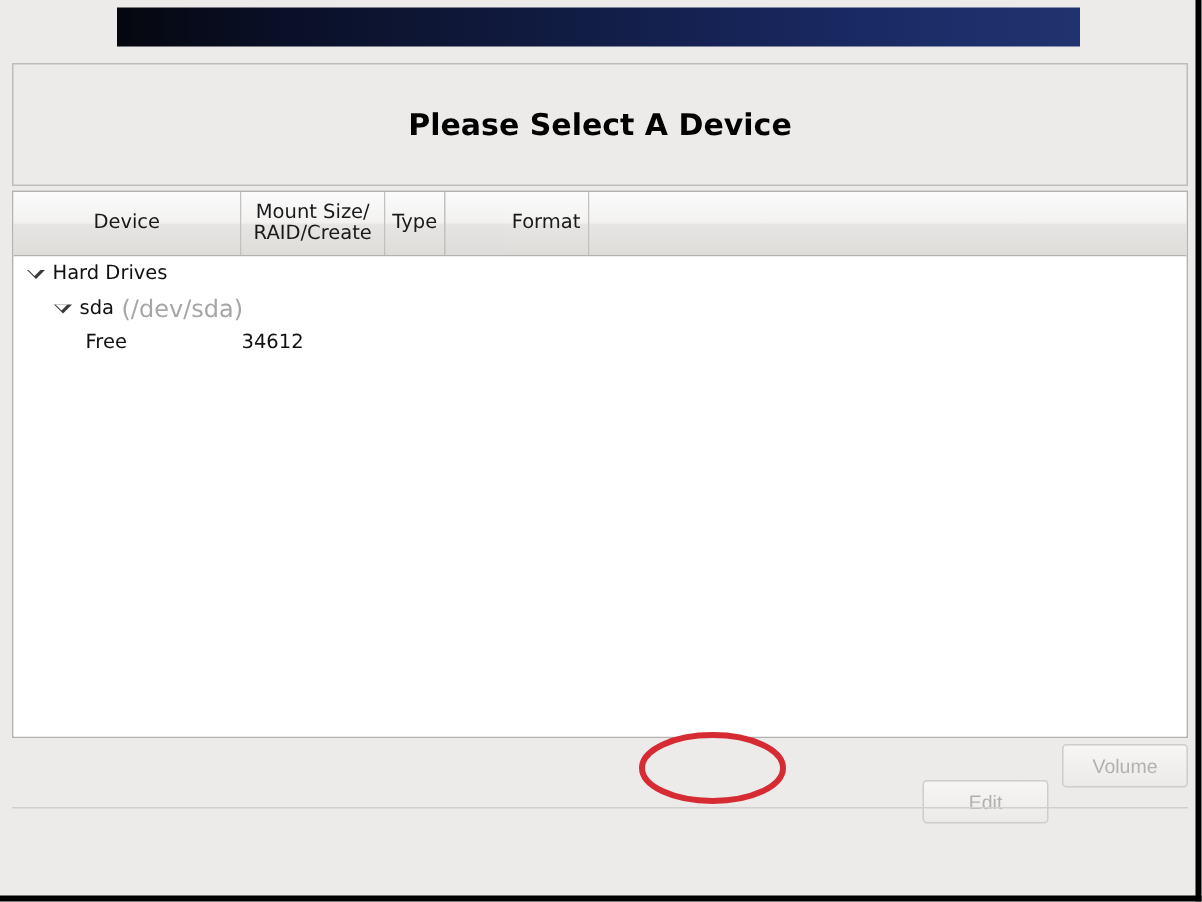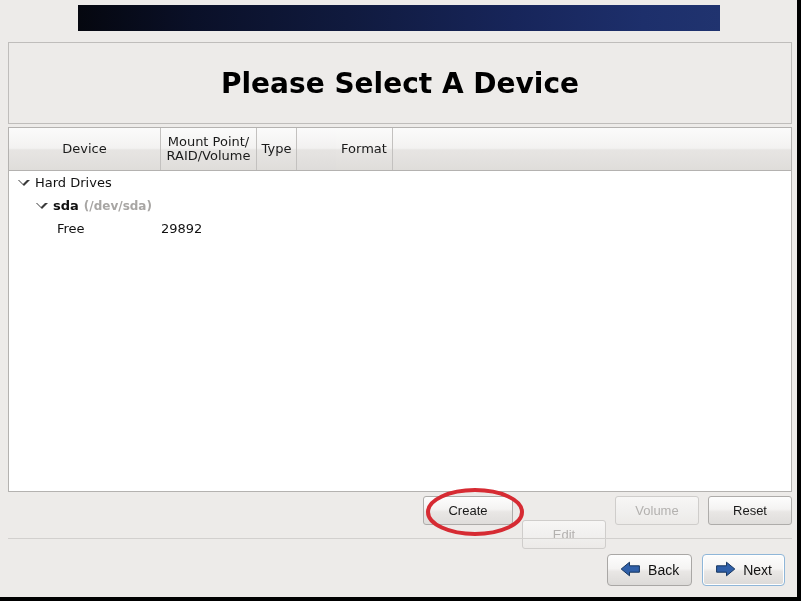--- a/index.html
+++ b/index.html
@@ -47,21 +47,21 @@
     width: 784px;
     height: 82px;
     box-sizing: border-box;
     background: #edebe9;
     border: 1px solid #bfbdbb;
     display: flex;
     align-items: center;
     justify-content: center;
   }
   #title-panel .title-text {
-    font-size: 28px;
+    font-size: 20px;
     font-weight: bold;
     color: #000000;
     letter-spacing: 0px;
   }
 
   
   #device-list-frame {
     position: absolute;
     left: 8px;
     top: 127px;
@@ -154,25 +154,25 @@
     content: "";
     position: absolute;
     left: 2.2px;
     top: 4px;
     width: 0; height: 0;
     border-left: 4.8px solid transparent;
     border-right: 4.8px solid transparent;
     border-top: 4.8px solid #ffffff;
   }
   .row-indent-0 { padding-left: 8px; }
-  .row-indent-1 { padding-left: 26px; font-weight: bold; }
+  .row-indent-1 { padding-left: 26px; }
   .row-indent-2 { padding-left: 48px; }
   .dev-sub {
     color: #a8a6a4;
-    font-size: 12px;
+    font-size: 16px;
     margin-left: 5px;
     text-align: right;
   }
 
   
   #action-bar {
     position: absolute;
     left: 8px;
     top: 496px;
     width: 784px;
@@ -271,22 +271,22 @@
   </div>
 
   <div id="device-list-frame">
 
     <div id="list-header">
       <div class="col-head col-device">
         <span>Device</span>
       </div>
       <div class="col-head col-mount">
         <span>
-          <span>Mount Point/</span><br>
-          <span>RAID/Volume</span>
+          <span>Mount Size/</span><br>
+          <span>RAID/Create</span>
         </span>
       </div>
       <div class="col-head col-type">
         <span>Type</span>
       </div>
       <div class="col-head col-format">
         <span>Format</span>
       </div>
       <div class="col-head filler"></div>
     </div>
@@ -307,51 +307,31 @@
           <span>sda</span>
           <span class="dev-sub">(/dev/sda)</span>
         </div>
         <div class="cell-size"></div>
       </div>
 
       <div class="tree-row">
         <div class="cell-device row-indent-2">
           <span>Free</span>
         </div>
-        <div class="cell-size">29892</div>
+        <div class="cell-size">34612</div>
       </div>
 
     </div>
   </div>
 
   <div id="action-bar">
-    <button class="gtk-button" id="btn-create">Create</button>
     <button class="gtk-button disabled" id="btn-edit">Edit</button>
     <button class="gtk-button disabled" id="btn-delete">Volume</button>
-    <button class="gtk-button" id="btn-reset">Reset</button>
   </div>
 
   <div id="bar-separator"></div>
 
-  <div id="nav-bar">
-    <button class="nav-button">
-      <span class="arrow-icon">
-        <svg width="21" height="16" viewBox="0 0 21 16">
-          <path d="M9.5 1.2 L1.2 8 L9.5 14.8 L9.5 11.2 L19.4 11.2 L19.4 4.8 L9.5 4.8 Z" fill="#2f5fa8" stroke="#15355f" stroke-width="1" stroke-linejoin="round"></path>
-        </svg>
-      </span>
-      <span>Back</span>
-    </button>
-    <button class="nav-button focused">
-      <span class="arrow-icon">
-        <svg width="21" height="16" viewBox="0 0 21 16">
-          <path d="M11.5 1.2 L19.8 8 L11.5 14.8 L11.5 11.2 L1.6 11.2 L1.6 4.8 L11.5 4.8 Z" fill="#2f5fa8" stroke="#15355f" stroke-width="1" stroke-linejoin="round"></path>
-        </svg>
-      </span>
-      <span>Next</span>
-    </button>
-  </div>
 
   <svg id="create-annotation" viewBox="0 0 101 50">
     <ellipse cx="50" cy="25" rx="47" ry="22" fill="none" stroke="#d62b33" stroke-width="4"></ellipse>
   </svg>
 
 </div>
 
 </body></html>

